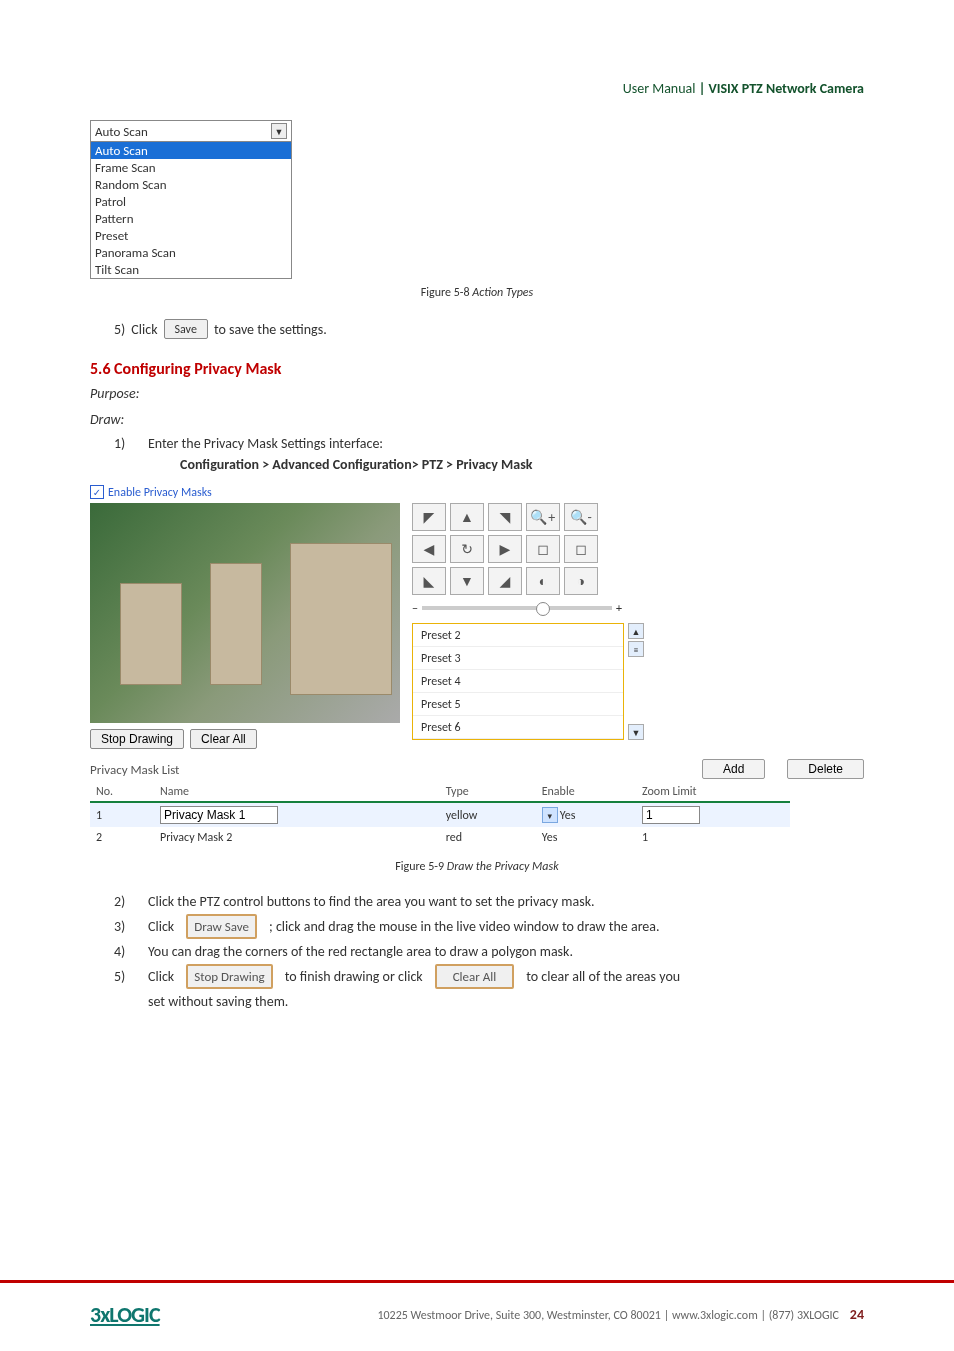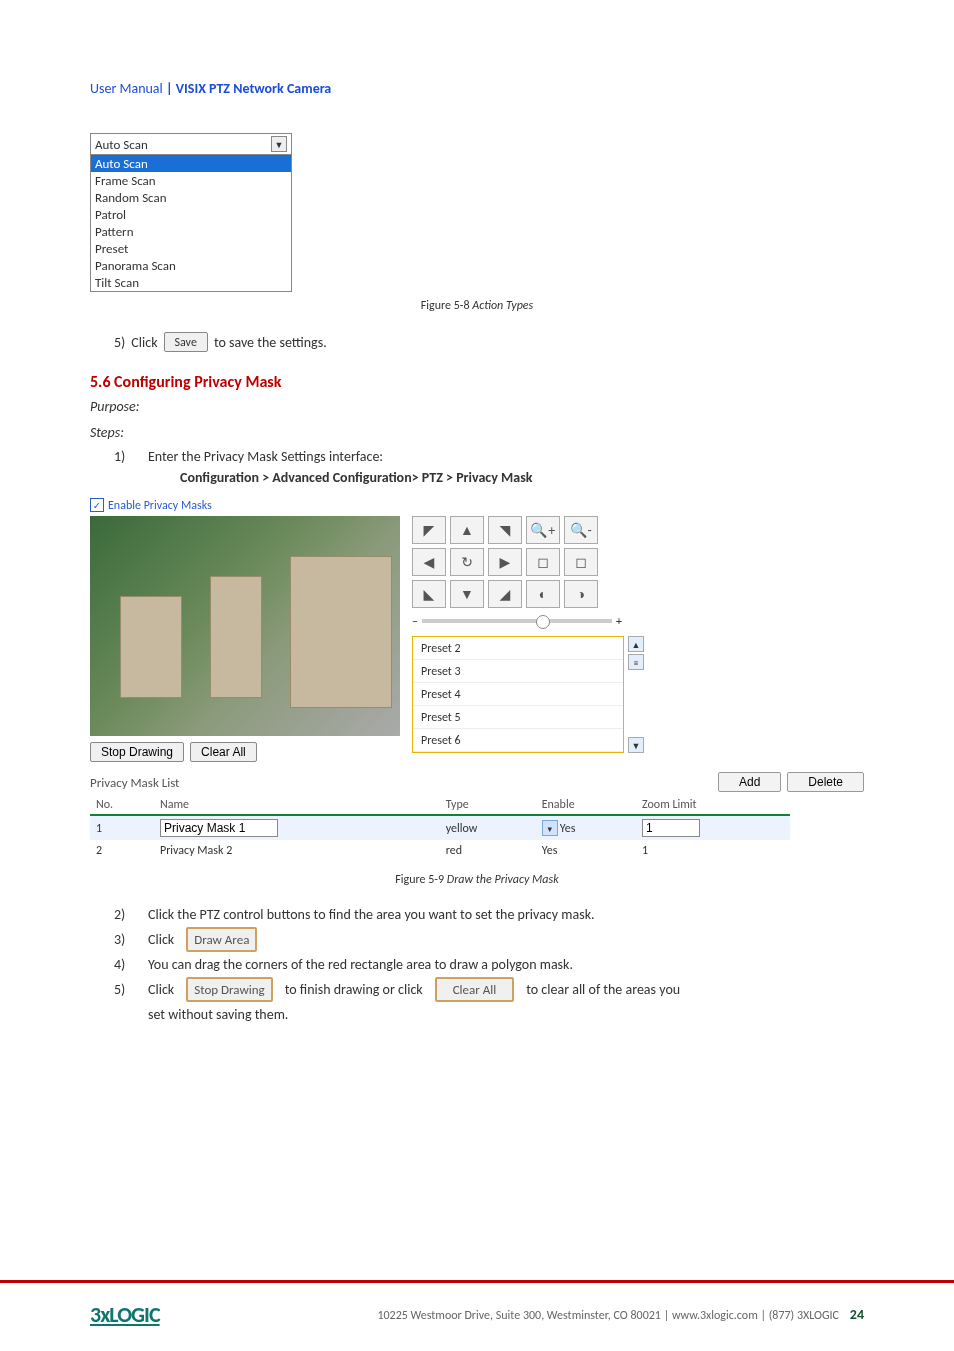--- a/index.html
+++ b/index.html
@@ -9,23 +9,24 @@
     color: #333;
     background: #fff;
     width: 954px;
   }
   .page {
     padding: 80px 90px 40px 90px;
     box-sizing: border-box;
     min-height: 1280px;
   }
   .header-right {
+    text-align: right;
     font-size: 14px;
-    color: #1d4ed8;
-    margin-bottom: 36px;
+    color: #14532d;
+    margin-bottom: 23px;
   }
   .header-right .bold { font-weight: bold; }
   .dropdown-container {
     display: flex;
     margin-bottom: 6px;
   }
   .dropdown {
     width: 200px;
     border: 1px solid #888;
     font-size: 13px;
@@ -191,21 +192,21 @@
     display: flex;
     gap: 6px;
   }
   .list-header-row {
     display: flex;
     justify-content: space-between;
     align-items: center;
     margin-top: 10px;
   }
   .list-title { color:#555; font-size:13px; }
-  .list-buttons { display:flex; gap:6px; }
+  .list-buttons { display:flex; gap:22px; }
   .list-buttons button {
     border: 1px solid #999;
     background: #f3f3f3;
     padding: 2px 20px;
     font-size: 12px;
     border-radius: 2px;
   }
   table.mask-table {
     width: 700px;
     border-collapse: collapse;
@@ -242,21 +243,21 @@
     font-size: 12px;
     color: #666;
   }
   .footer .logo {
     font-size: 22px;
     font-weight: bold;
     color: #0f766e;
     letter-spacing: -1px;
     text-decoration: underline;
   }
-  .footer .pagenum { color:#14532d; font-weight:bold; font-size:14px; }
+  .footer .pagenum { color:#7f1d1d; font-weight:bold; font-size:14px; }
 </style>
 </head>
 <body>
 
 <div class="page">
   <div class="header-right">
     <span>User Manual </span><span class="bold">| VISIX PTZ Network Camera</span>
   </div>
 
   <div class="dropdown-container">
@@ -287,21 +288,21 @@
     <span>Click</span>
     <span class="save-btn">Save</span>
     <span>to save the settings.</span>
   </div>
 
   <div class="section-heading">
     <span>5.6</span><span> Configuring Privacy Mask</span>
   </div>
 
   <div class="italic-bold body-text">Purpose:</div>
-  <div class="italic-bold body-text">Steps:</div>
+  <div class="italic-bold body-text">Draw:</div>
 
   <div class="steps-list">
     <div class="step-item">
       <span class="step-num">1)</span>
       <span>Enter the Privacy Mask Settings interface:</span>
     </div>
   </div>
   <div class="breadcrumb">Configuration &gt; Advanced Configuration&gt; PTZ &gt; Privacy Mask</div>
 
   <div class="checkbox-row">
@@ -416,21 +417,22 @@
   </div>
 
   <div class="steps-list">
     <div class="step-item">
       <span class="step-num">2)</span>
       <span>Click the PTZ control buttons to find the area you want to set the privacy mask.</span>
     </div>
     <div class="step-item" style="align-items:center;">
       <span class="step-num">3)</span>
       <span>Click</span>
-      <span class="draw-area-btn">Draw Area</span>
+      <span class="draw-area-btn">Draw Save</span>
+      <span>; click and drag the mouse in the live video window to draw the area.</span>
     </div>
     <div class="step-item">
       <span class="step-num">4)</span>
       <span>You can drag the corners of the red rectangle area to draw a polygon mask.</span>
     </div>
     <div class="step-item" style="align-items:center; flex-wrap:wrap;">
       <span class="step-num">5)</span>
       <span>Click</span>
       <span class="stop-drawing-btn">Stop Drawing</span>
       <span>to finish drawing or click</span>

